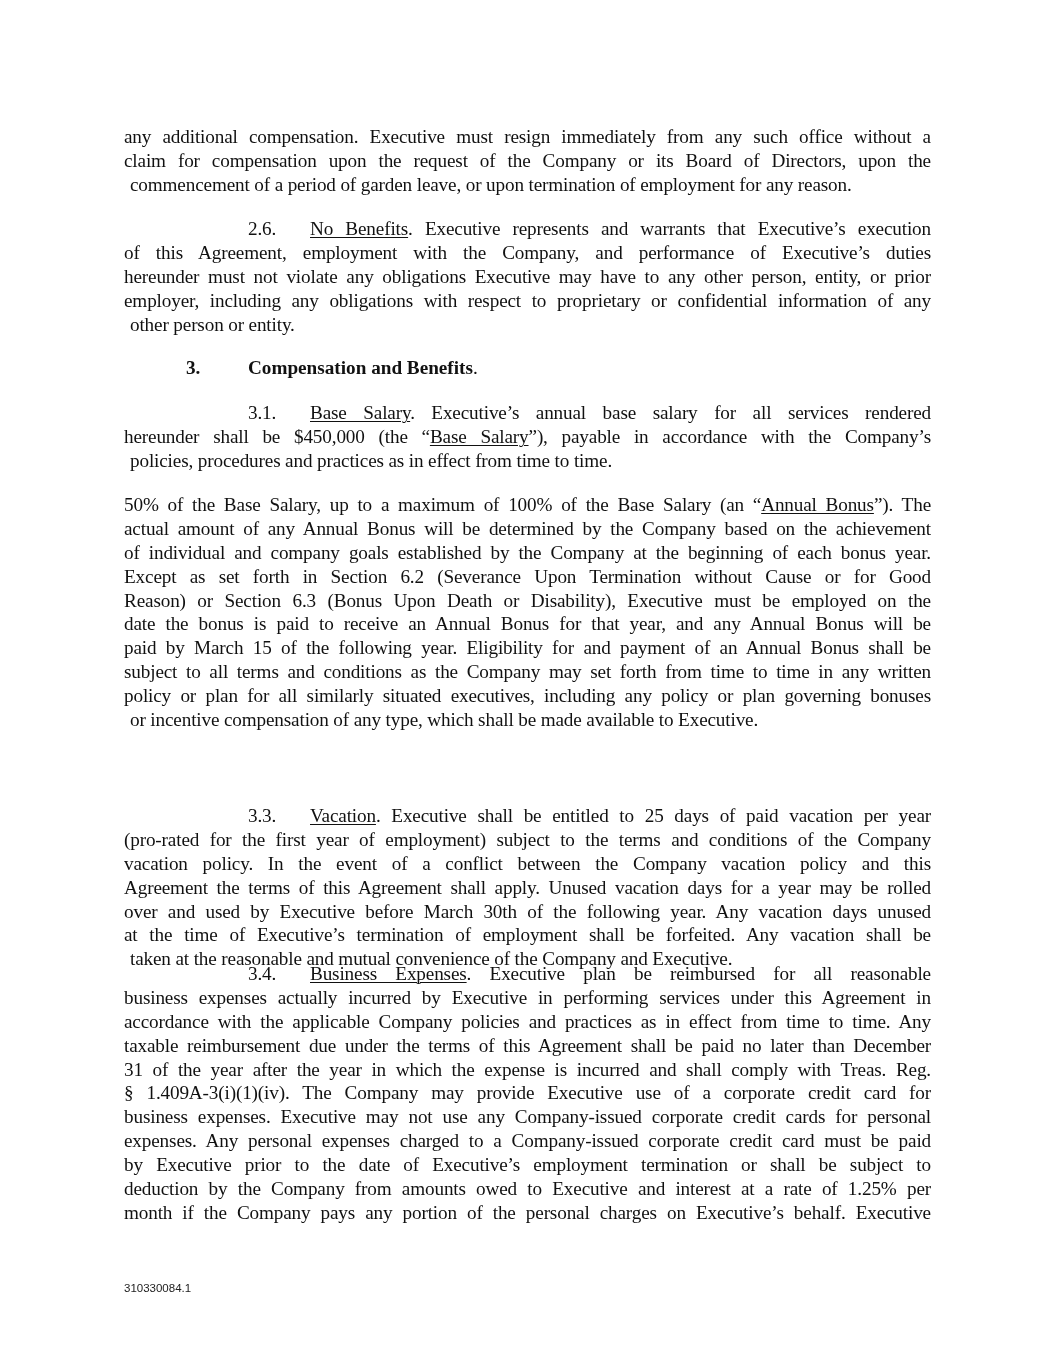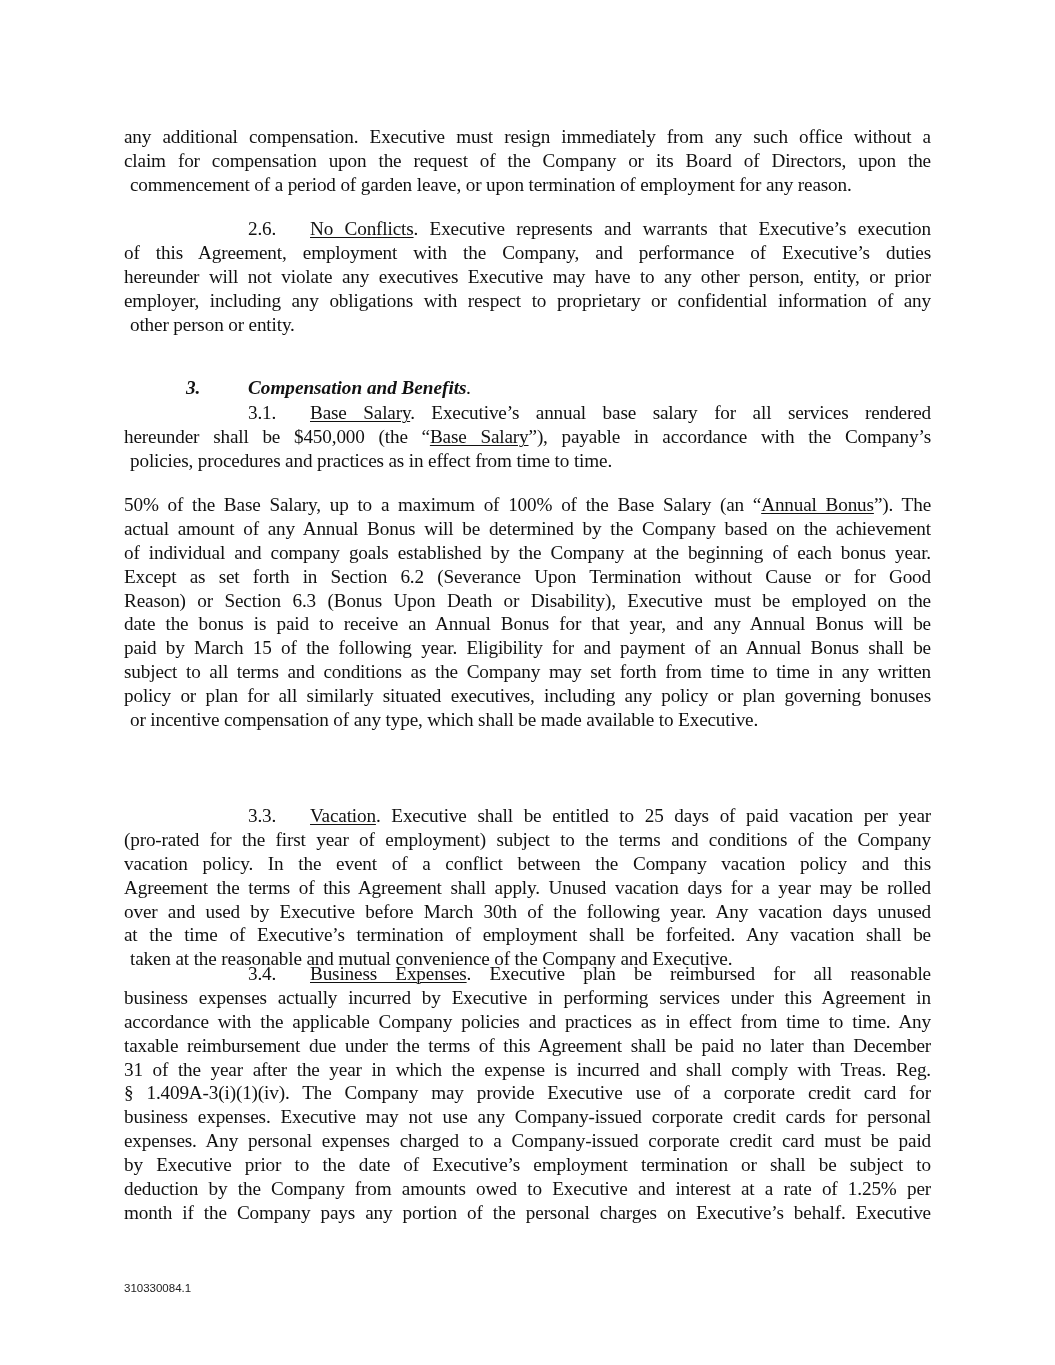--- a/index.html
+++ b/index.html
@@ -13,44 +13,44 @@
     .line {
       display: block; height: 23.9px; line-height: 23.9px; font-size: 19.2px;
       white-space: nowrap; text-align: justify; text-align-last: justify;
       letter-spacing: -0.15px;
     }
     .line.last { text-align-last: left; margin-left: 6px; }
     .indent-num { display: inline-block; width: 62px; }
     .first-line { padding-left: 124px; }
     .u { text-decoration: underline; text-underline-offset: 2px; text-decoration-thickness: 1px; }
     .heading {
-      position: absolute; left: 186px; top: 376px; font-size: 19.2px; line-height: 24px;
-      font-weight: bold; white-space: nowrap; font-style: italic;
+      position: absolute; left: 186px; top: 356px; font-size: 19.2px; line-height: 24px;
+      font-weight: bold; white-space: nowrap;
     }
     .heading .num { display: inline-block; width: 62px; }
     .footer {
       position: absolute; left: 124px; top: 1282px; font-size: 11.5px;
       font-family: "Liberation Sans", "DejaVu Sans", sans-serif; color: #222;
     }
   </style>
 </head>
 <body>
 
 <div class="page">
 
   <div class="block" style="top:125px;">
     <span class="line">any additional compensation. Executive must resign immediately from any such office without a</span>
     <span class="line">claim for compensation upon the request of the Company or its Board of Directors, upon the</span>
     <span class="line last">commencement of a period of garden leave, or upon termination of employment for any reason.</span>
   </div>
 
   <div class="block" style="top:217px;">
-    <span class="line first-line"><span class="indent-num">2.6.</span><span class="u">No Conflicts</span><span>.  Executive represents and warrants that Executive’s execution</span></span>
+    <span class="line first-line"><span class="indent-num">2.6.</span><span class="u">No Benefits</span><span>.  Executive represents and warrants that Executive’s execution</span></span>
     <span class="line">of this Agreement, employment with the Company, and performance of Executive’s duties</span>
-    <span class="line">hereunder will not violate any executives Executive may have to any other person, entity, or prior</span>
+    <span class="line">hereunder must not violate any obligations Executive may have to any other person, entity, or prior</span>
     <span class="line">employer, including any obligations with respect to proprietary or confidential information of any</span>
     <span class="line last">other person or entity.</span>
   </div>
 
   <div class="heading">
     <span class="num">3.</span><span>Compensation and Benefits</span><span style="font-weight:normal">.</span>
   </div>
 
   <div class="block" style="top:401px;">
     <span class="line first-line"><span class="indent-num">3.1.</span><span class="u">Base Salary</span><span>.  Executive’s annual base salary for all services rendered</span></span>

